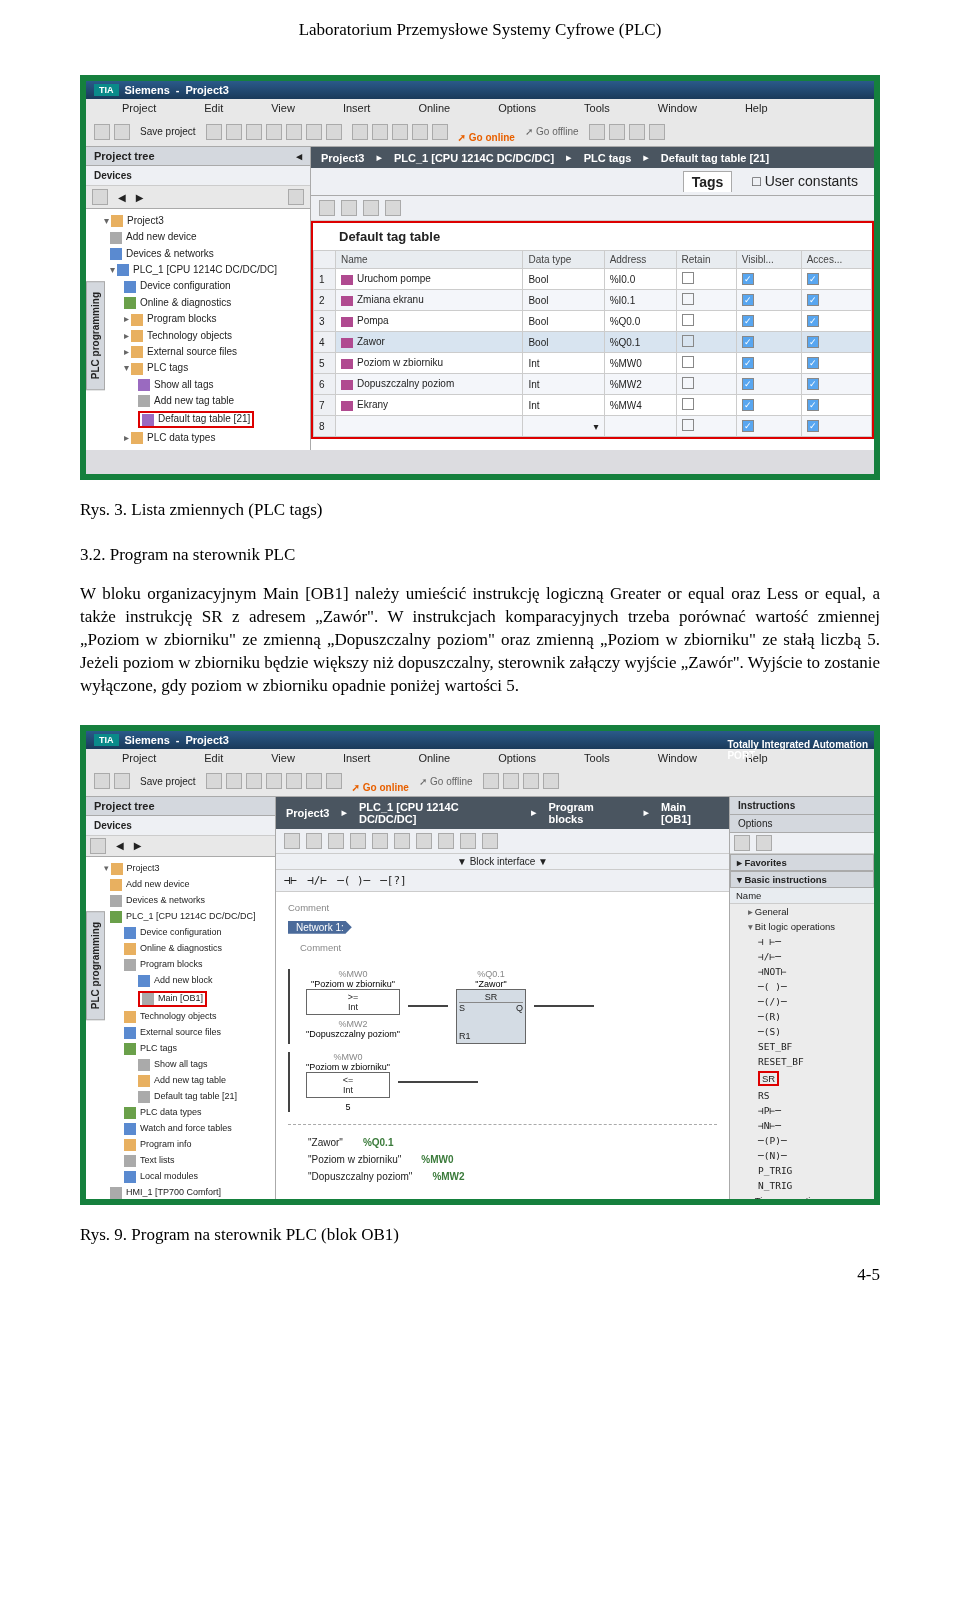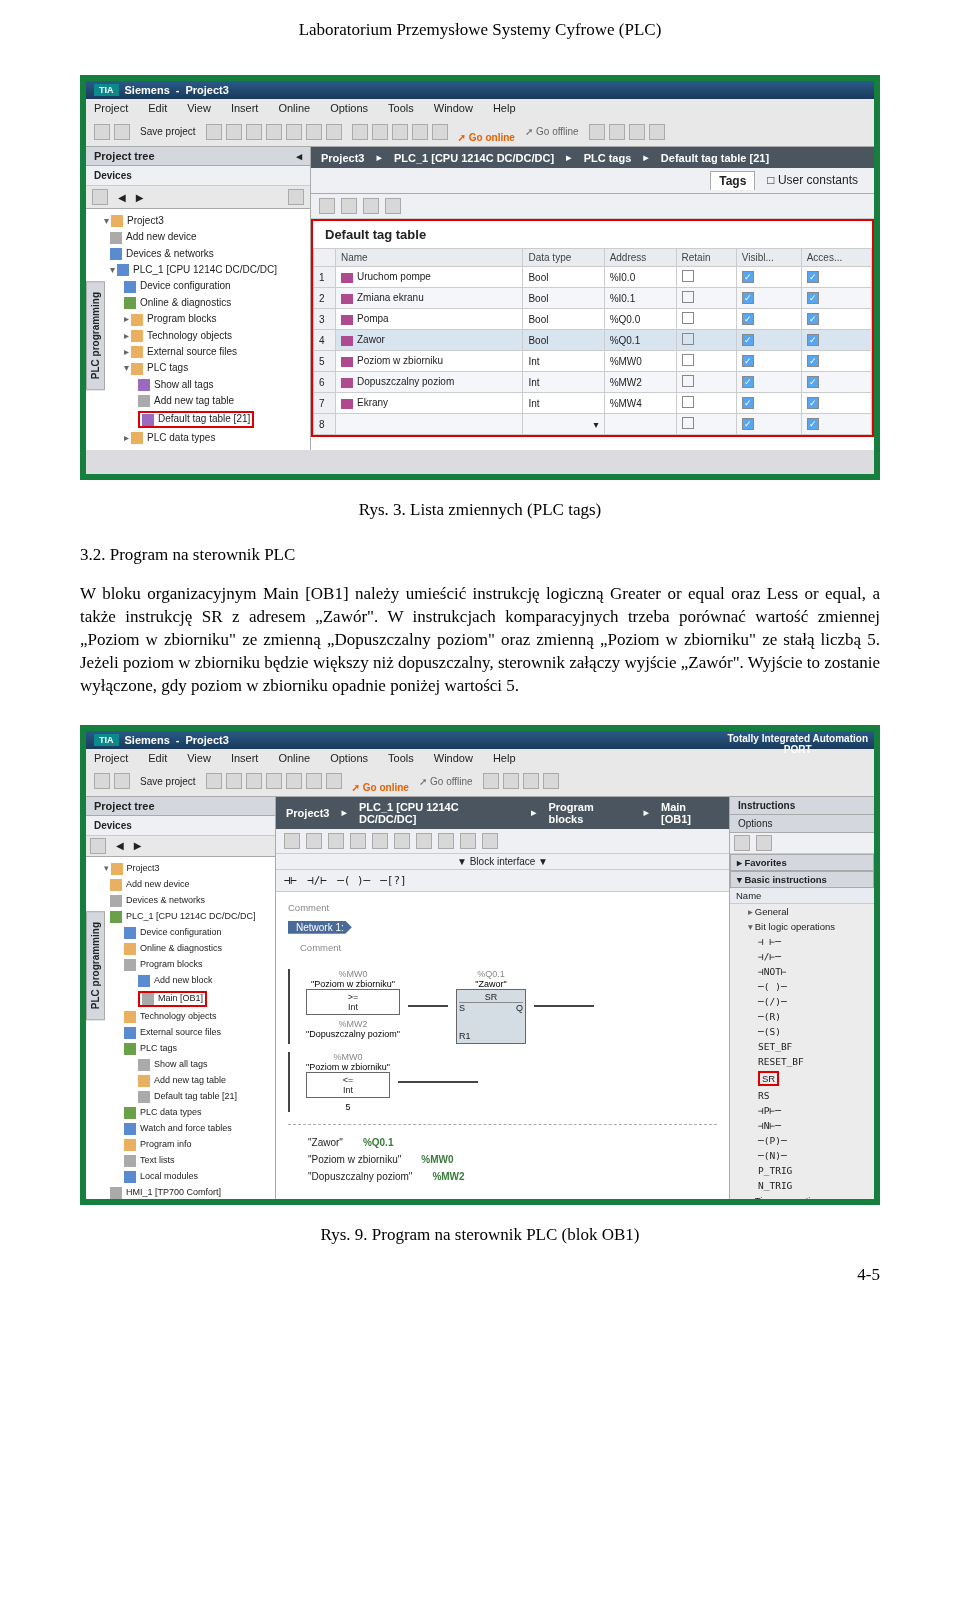--- a/index.html
+++ b/index.html
@@ -1,28 +1,28 @@
 <!DOCTYPE html>
 <html><head>
 <meta charset="utf-8">
 <style>
 * { margin:0; padding:0; box-sizing:border-box; }
 body { background:#fff; font-family:"Times New Roman",serif; width:960px; }
 .page { padding:20px 80px 30px; }
 .pg-header { text-align:center; font-size:17px; margin-bottom:35px;font-family:Liberation Serif, serif; }
-.caption { font-size:17px; margin:20px 0;text-align:center; }
+.caption { font-size:17px; margin:20px 0; }
 .section-title { font-size:17px; margin:25px 0 18px; }
 .body-text { font-size:17px; text-align:justify; line-height:1.35; margin-bottom:27px; }
 .pg-num { text-align:right; font-size:17px; margin-top:20px; }
 
 .shot { border:6px solid #15803d; background:#dcdce0; font-family:Tahoma,Arial,sans-serif; font-size:10px; color:#222; position:relative; }
 .titlebar { background:linear-gradient(#2a5a8a,#1a3a5a); color:#fff; padding:3px 8px; display:flex; align-items:center; gap:6px; font-weight:bold; font-size:11px; }
 .siemens-logo { background:#0a8a8a; color:#fff; padding:1px 5px; font-size:9px; font-weight:bold; }
 .menubar { background:#e8e8e8; padding:3px 8px; display:flex; gap:20px; font-size:11px; }
-.menubar span { cursor:pointer; }
+.menubar span { cursor:pointer;margin-left:28px; }
 .toolbar { background:#e8e8e8; padding:3px 8px; display:flex; align-items:center; gap:10px; border-bottom:1px solid #aaa; }
 .tb-btn { width:16px; height:16px; background:#d8d8d8; border:1px solid #aaa; display:inline-block; }
 .tb-group { display:flex; gap:4px; align-items:center; }
 .go-online { color:#e86000; font-weight:bold;margin-top:12px; }
 .go-offline { color:#666; }
 
 .crumb-bar { background:#4a5560; color:#fff; padding:4px 10px; display:flex; align-items:center; gap:8px; font-size:11px; }
 .crumb-bar .crumb { font-weight:bold; }
 .crumb-bar .sep::before { content:"\25B8"; margin:0 4px; }
 
@@ -43,25 +43,25 @@
 .ico-blue { background:#5a8ad0; }
 .ico-green { background:#6aa04a; }
 .ico-gray { background:#aaa; }
 .ico-purple { background:#9a6ac0; }
 .redbox { border:2px solid #d00; padding:0 2px; display:inline-block; }
 .expander::before { content:"\25B8"; color:#666; margin-right:2px; }
 .expanded::before { content:"\25BE"; color:#666; margin-right:2px; }
 
 .plc-side-tab { position:absolute; left:0; top:200px; background:#d4d8de; writing-mode:vertical-rl; transform:rotate(180deg); padding:10px 3px; font-size:10px; font-weight:bold; border:1px solid #aaa; }
 
-.tabs-bar { background:#eef0f4; display:flex; justify-content:flex-end; padding:3px 8px; gap:4px; border-bottom:1px solid #aaa; font-size:12px; }
+.tabs-bar { background:#eef0f4; display:flex; justify-content:flex-end; padding:3px 8px; gap:12px; border-bottom:1px solid #aaa; font-size:14px; }
 .tabs-bar .tab { padding:2px 8px; }
 .tabs-bar .tab.active { background:#fff; border:1px solid #aaa; border-bottom:none; font-weight:bold; }
 .mini-tb { background:#eef0f4; padding:4px 8px; display:flex; gap:6px; border-bottom:1px solid #ccc; }
-.tag-head { padding:6px 12px; font-weight:bold; font-size:13px; }
+.tag-head { padding:6px 26px; font-weight:bold; font-size:13px; }
 .redoutline { border:2px solid #d00; }
 
 table.tagtbl { width:100%; border-collapse:collapse; font-size:10px; }
 .tagtbl th, .tagtbl td { border:1px solid #ccc; padding:3px 5px; text-align:left; white-space:nowrap; }
 .tagtbl th { background:#e8ecf0; font-weight:normal; color:#444; }
 .tagtbl tr:nth-child(even) td { background:#f4f6fa; }
 .tagtbl tr.sel td { background:#d8e4f0; }
 .rownum { width:22px; text-align:center; background:#eef0f4 !important; }
 .tag-ico { display:inline-block; width:12px; height:10px; background:#b04a90; vertical-align:middle; margin-right:4px; }
 .chk { width:12px; height:12px; border:1px solid #888; display:inline-block; text-align:center; line-height:10px; font-size:9px; }
@@ -87,21 +87,21 @@
 .lad-cmp { border:1px solid #666; padding:2px 6px; font-size:9px; text-align:center; }
 .sr-box { border:1px solid #666; width:70px; background:#d4dce4; padding:2px; font-size:9px; text-align:center; }
 .sr-box .title { display:block; border-bottom:1px solid #888; }
 .sr-ports { display:flex; justify-content:space-between; }
 .wire { height:2px; background:#444; flex:1; align-self:center; }
 
 .asg-row { display:flex; gap:20px; font-size:10px; margin-top:6px; padding-left:20px; }
 .asg-row .k { font-weight:normal; }
 .asg-row .v { color:#3a7a3a; font-weight:bold; }
 
-.tia-badge { position:absolute; right:6px; top:2px; color:#fff; font-size:10px; text-align:center; }
+.tia-badge { position:absolute; right:6px; top:8px; color:#fff; font-size:10px; text-align:left; }
 </style>
 </head>
 <body>
 
 <div class="page">
   <div class="pg-header">Laboratorium Przemysłowe Systemy Cyfrowe (PLC)</div>
 
   <div class="shot" style="height:405px;overflow:hidden;">
     <div class="titlebar">
       <span class="siemens-logo">TIA</span>

